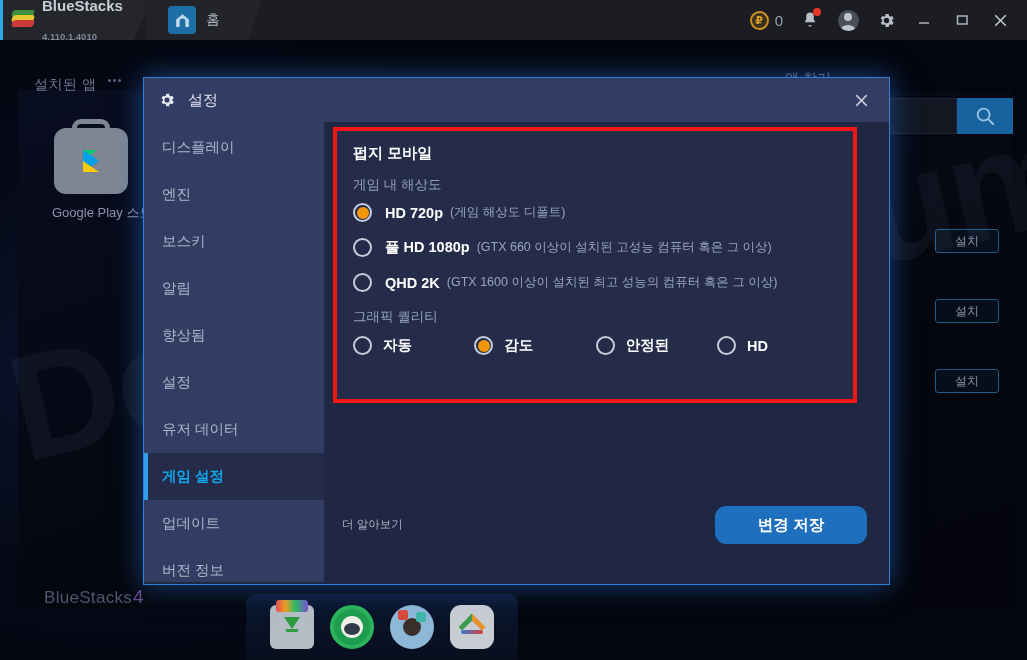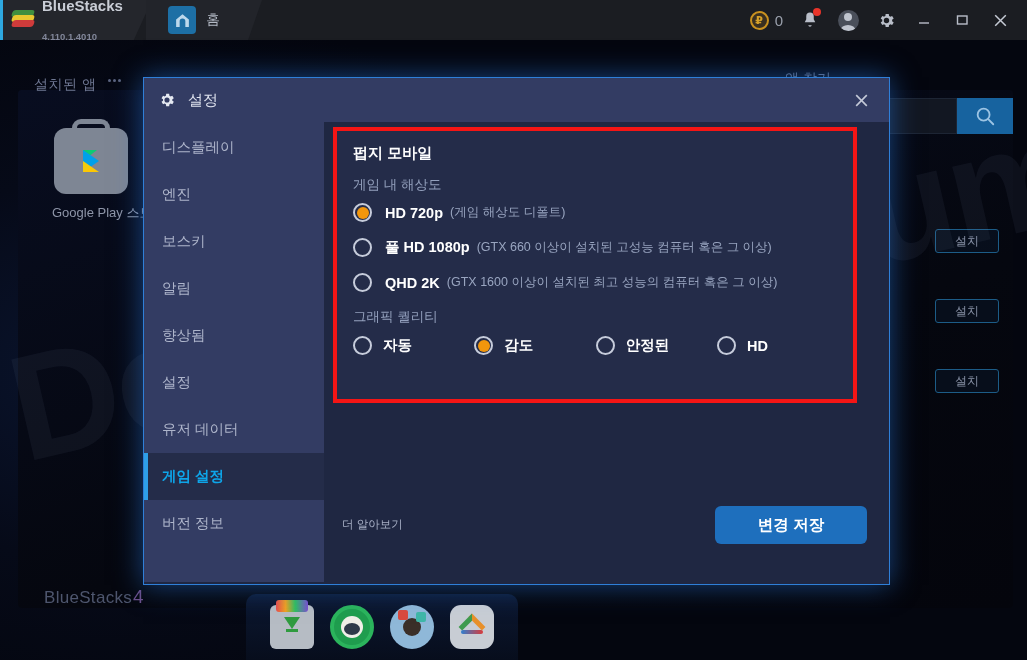--- a/index.html
+++ b/index.html
@@ -283,21 +283,21 @@
   .qual-opt { display:flex; align-items:center; width: 120px; }
   .qual-opt .radio { margin-right: 11px; }
   .qual-txt { color:#ffffff; font-size:14.5px; font-weight:bold; }
 
   .more-link {
     position: absolute; left: 18px; bottom: 54px;
     color: #aab2c8; font-size: 11.5px; 
   }
   .save-btn {
     position: absolute; right: 22px; bottom: 42px;
-    width: 152px; height: 38px; background: #1e6fbd; border-radius: 6px;
+    width: 152px; height: 38px; background: #1e6fbd; border-radius: 11px;
     color: #ffffff; font-size: 15.5px; font-weight: bold;
     display:flex; align-items:center; justify-content:center;
   }
 </style>
 </head>
 <body>
 
 <div class="root">
 
   <div class="bs-bg">
@@ -447,20 +447,23 @@
             <span>향상됨</span>
           </div>
         <div class="nav-item">
             <span>설정</span>
           </div>
         <div class="nav-item">
             <span>유저 데이터</span>
           </div>
         <div class="nav-item active">
             <span>게임 설정</span>
+          </div>
+        <div class="nav-item">
+            <span>업데이트</span>
           </div>
         <div class="nav-item">
             <span>버전 정보</span>
           </div>
       </div>
 
       <div class="panel-area">
         <div class="redbox">
           <div class="redbox-inner">
             <div class="grp-title">펍지 모바일</div>

